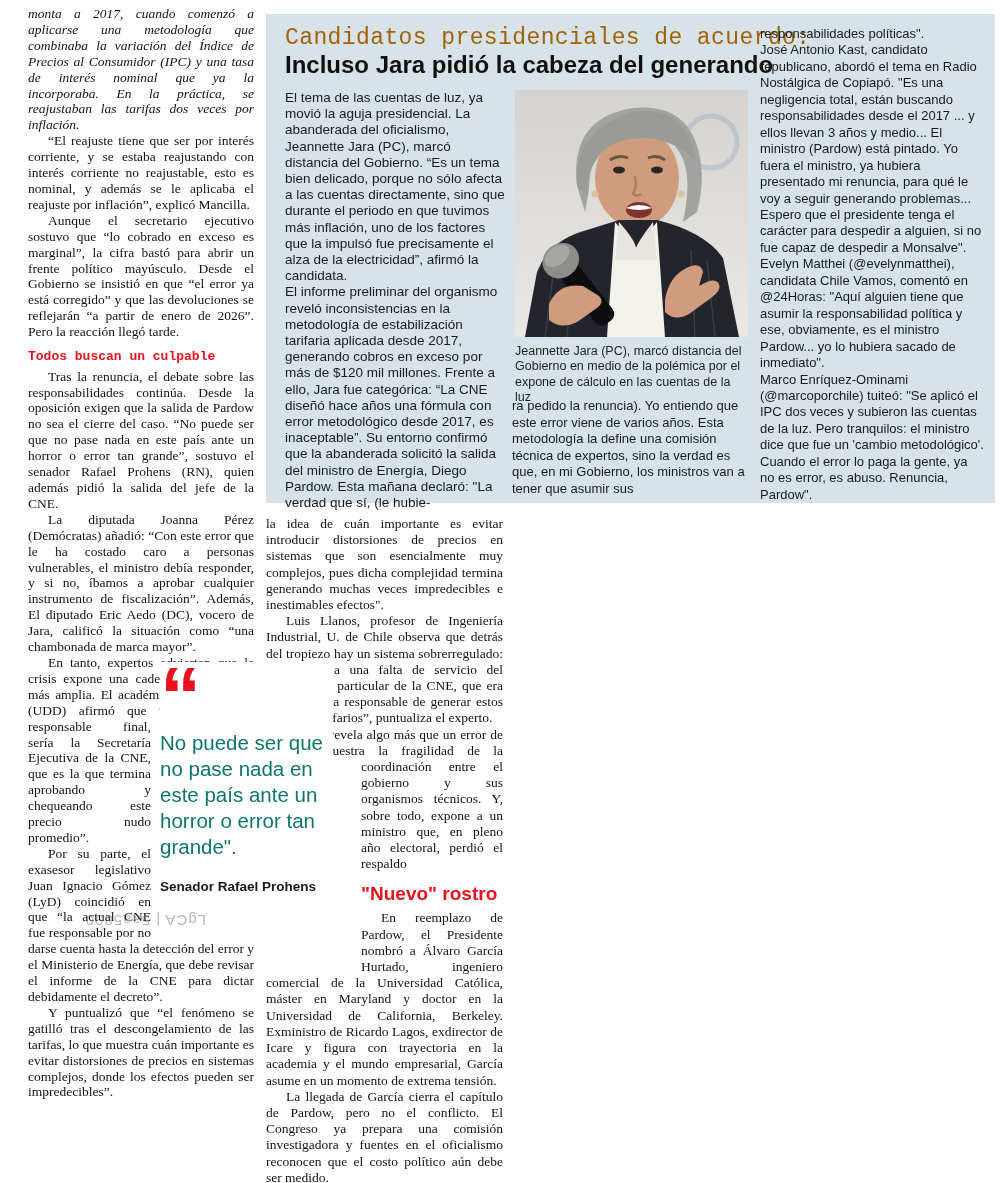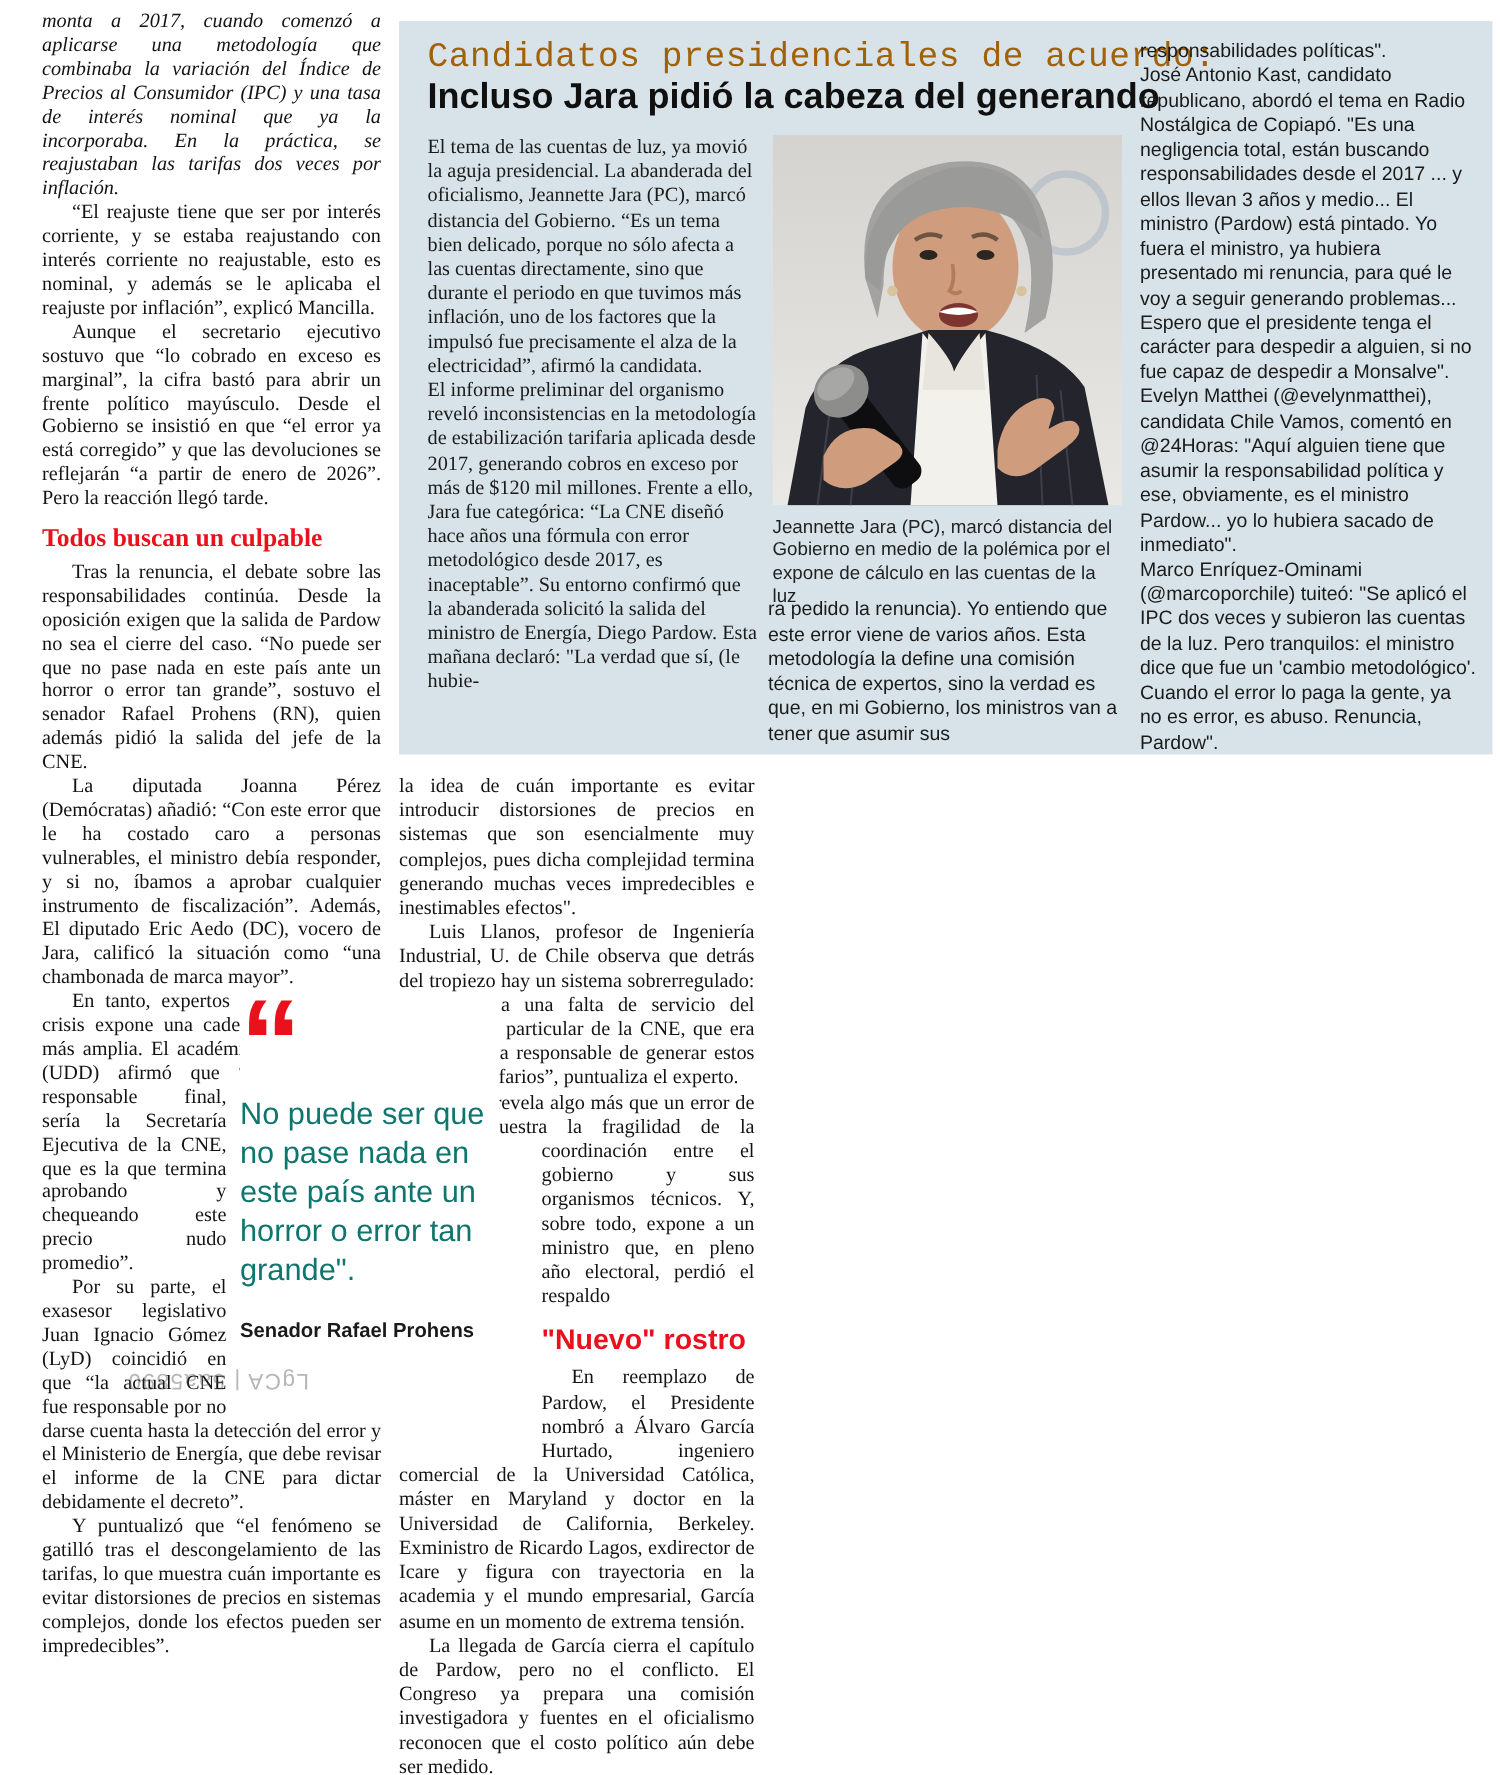--- a/index.html
+++ b/index.html
@@ -14,29 +14,29 @@
   }
   
   .left-col{
     position:absolute;left:28px;top:6px;width:226px;
     font-family:"Liberation Serif",serif;font-size:13.5px;line-height:15.9px;
     text-align:justify;color:var(--ink);
   }
   .left-col p{margin:0;text-indent:20px;}
   .left-col p.no-indent{text-indent:0;font-style:italic;}
   .left-col h2{
-    font-family:Liberation Serif, serif;font-weight:bold;font-size:17px;line-height:1.05;
+    font-family:Liberation Mono, monospace;font-weight:bold;font-size:13px;line-height:1.05;
     color:var(--red);margin:10px 0 5px;text-indent:0;
   }
   .spacer-r{float:right;width:97px;height:214px;margin-left:6px;}
   
   .panel{position:absolute;left:266px;top:14px;width:729px;height:489px;background:var(--panel);}
   .kicker{position:absolute;left:19px;top:11px;font-size:23px;line-height:1.15;color:#a16207;letter-spacing:.4px;font-family:Liberation Mono, monospace;}
   .headline{position:absolute;left:19px;top:38px;font-size:24px;line-height:1.1;font-weight:bold;color:#101010;}
-  .colA{position:absolute;left:19px;top:76px;width:220px;font-size:13.5px;line-height:16.2px;color:#1a1a1a;font-family:Liberation Serif, serif;}
+  .colA{position:absolute;left:19px;top:76px;width:220px;font-size:13.5px;line-height:16.2px;color:#1a1a1a;}
   .colA p{margin:0;}
   .photo{position:absolute;left:249px;top:76px;width:233px;height:247px;overflow:hidden;}
   .caption{position:absolute;left:249px;top:330px;width:233px;font-size:12.5px;line-height:15.4px;color:#1f1f1f;}
   .midcont{position:absolute;left:246px;top:384px;width:237px;font-size:13px;line-height:16.6px;color:#1a1a1a;}
   .colB{position:absolute;left:494px;top:12px;width:224px;font-size:13px;line-height:16.45px;color:#1a1a1a;}
   .colB div{margin:0;}
   
   .col2{
     position:absolute;left:266px;top:516px;width:237px;
     font-family:"Liberation Serif",serif;font-size:13.5px;line-height:16.2px;

